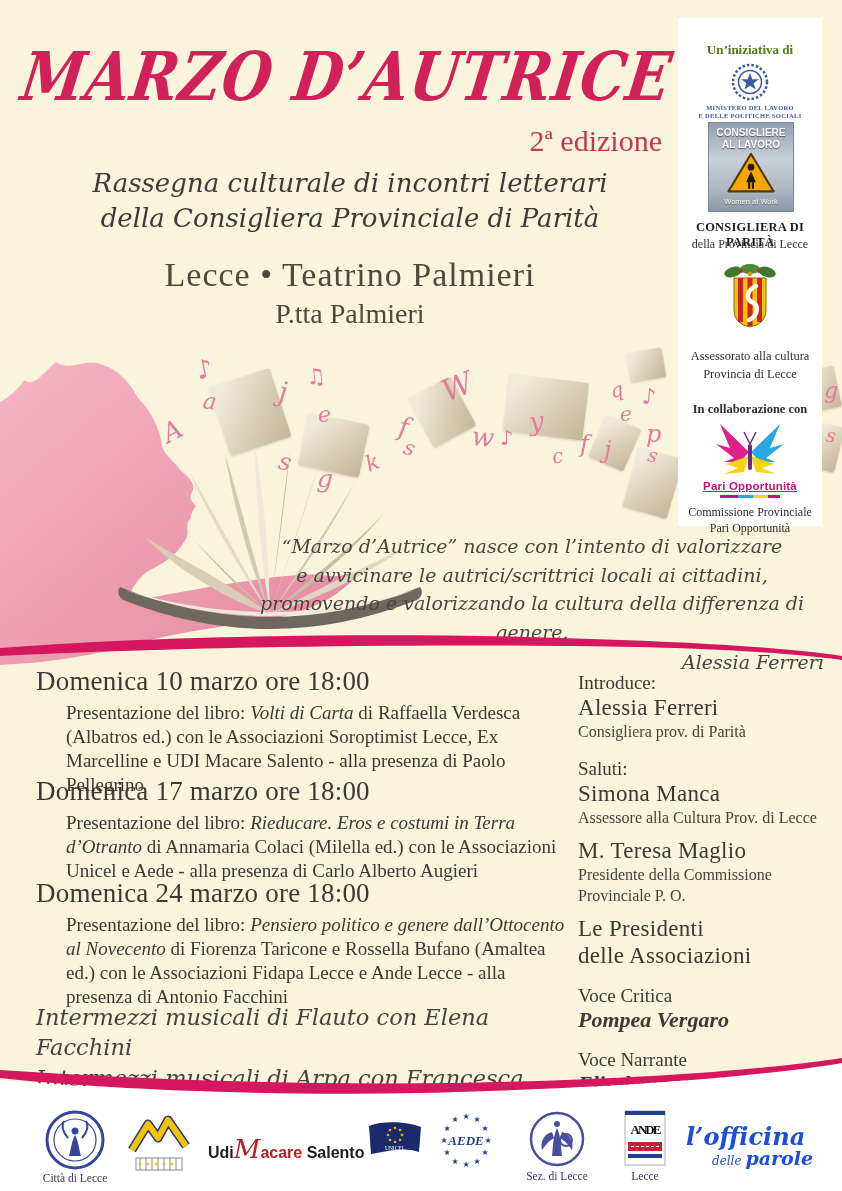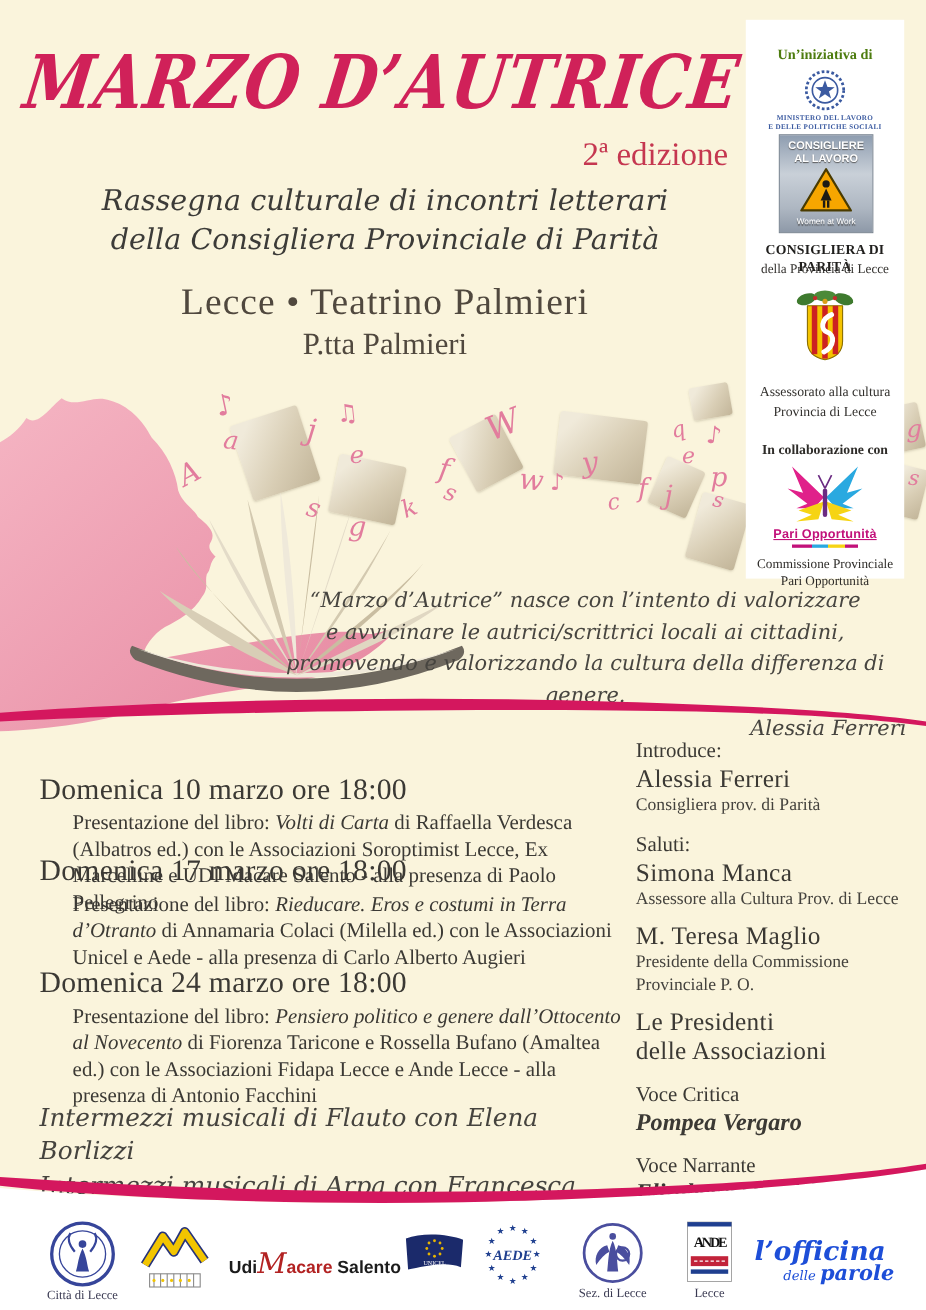--- a/index.html
+++ b/index.html
@@ -55,21 +55,21 @@
 
   
   .ribbon-top{left:0;top:630px;width:842px;height:42px;}
   .swoosh{left:0;top:1050px;width:842px;height:54px;}
   .footer-white{left:0;top:1103px;width:842px;height:88px;background:#FFFFFF;}
 
   
   .event-title{font-size:27px;color:#3B3934;letter-spacing:.2px;}
   .event-body{margin:4px 0 0 30px;width:500px;font-size:19px;line-height:1.26;color:#3B3934;}
   .event-body .book-name{font-weight:normal;font-style:italic;}
-  .ev1{left:36px;top:702px;}
+  .ev1{left:36px;top:666px;}
   .ev2{left:36px;top:776px;}
   .ev3{left:36px;top:878px;}
 
   
   .people{left:578px;top:672px;width:256px;font-size:18px;color:#3B3934;}
   .people .label{font-size:19px;margin-top:0;}
   .people .name{font-size:23px;margin-top:1px;letter-spacing:.3px;}
   .people .role{font-size:16px;line-height:1.25;margin-top:1px;color:#44423D;}
   .people .gap{height:16px;}
   .people .gap-s{height:9px;}
@@ -286,21 +286,21 @@
     <div class="name">delle Associazioni</div>
     <div class="gap"></div>
     <div class="label">Voce Critica</div>
     <div class="vname">Pompea Vergaro</div>
     <div class="gap"></div>
     <div class="label">Voce Narrante</div>
     <div class="vname">Elisabetta Opasich</div>
   </div>
 
   <div class="abs intermezzi">
-    <div>Intermezzi musicali di Flauto con Elena Borlizzi</div>
+    <div>Intermezzi musicali di Flauto con Elena Facchini</div>
     <div>Intermezzi musicali di Arpa con Francesca Cavallo</div>
   </div>
 
   <svg class="abs swoosh" viewBox="0 0 842 54" preserveAspectRatio="none">
     <path fill="#FFFFFF" d="M0,30 C90,38 250,46 420,43 C600,39 760,27 842,13 L842,54 L0,54 Z"></path>
     <path fill="#D4175E" d="M0,20 C150,30 300,35 450,33 C640,30 780,18 842,8 L842,13 C760,27 600,39 420,43 C250,46 90,38 0,28 Z"></path>
   </svg>
   <div class="abs footer-white"></div>
 
   <svg class="abs" style="left:45px;top:1110px;" width="60" height="60" viewBox="0 0 60 60">

